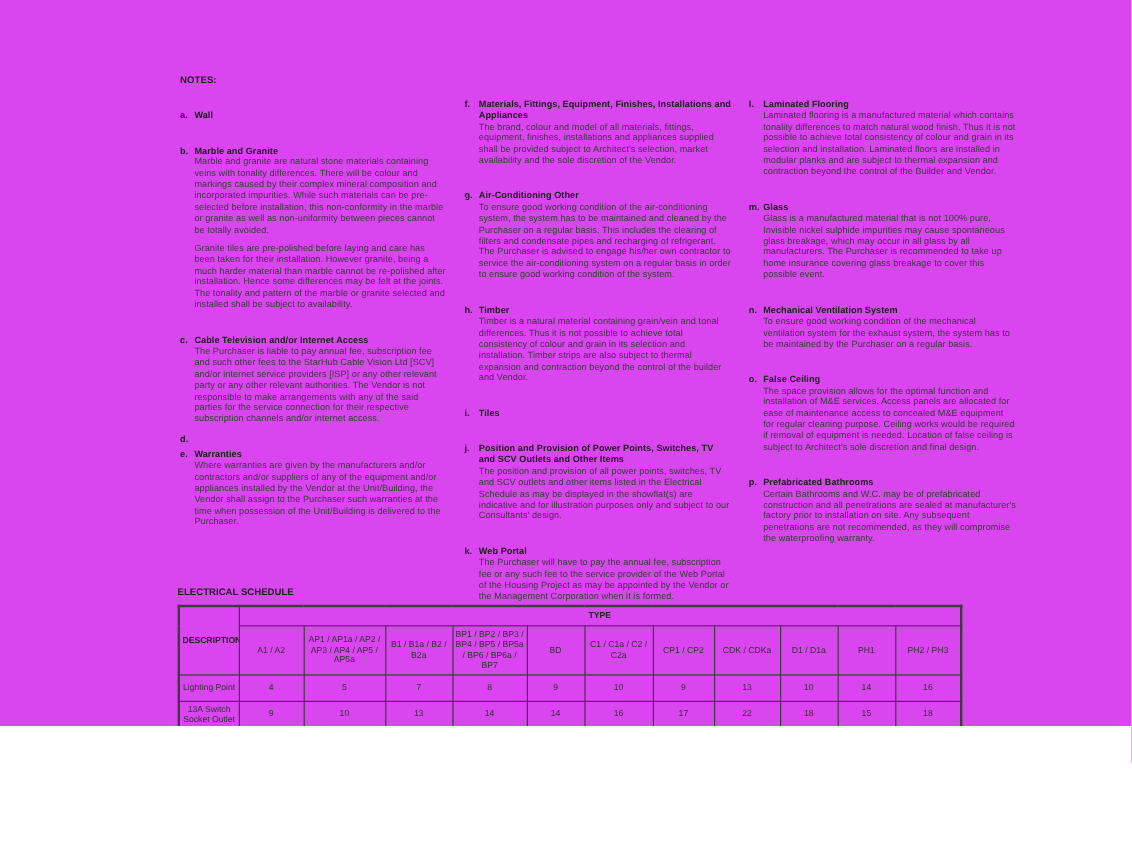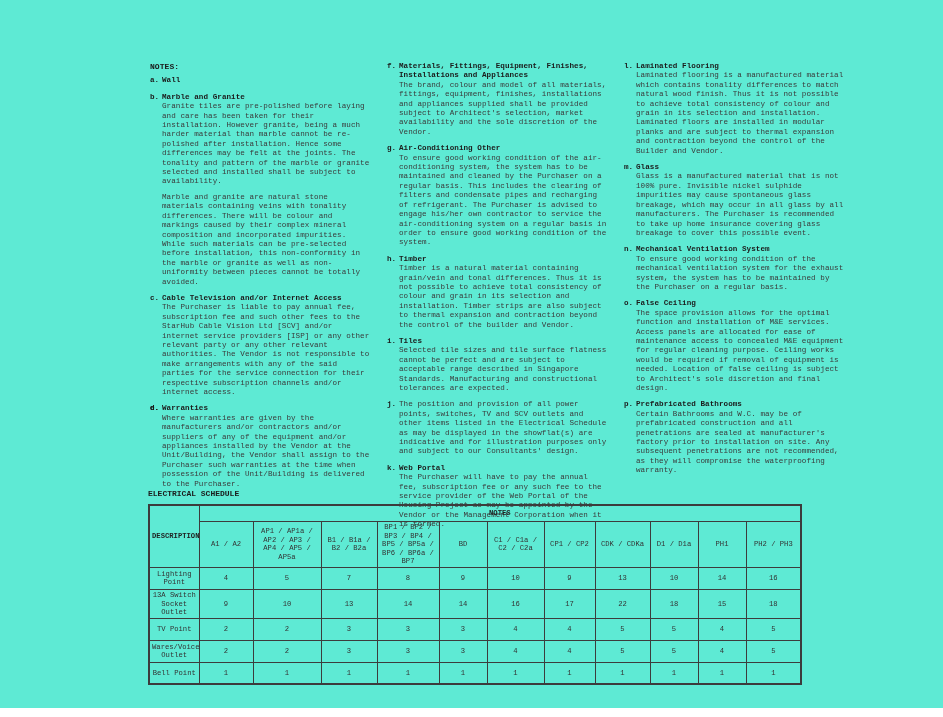--- a/index.html
+++ b/index.html
@@ -1,25 +1,25 @@
 <!DOCTYPE html>
 <html><head>
 <meta charset="utf-8">
 <style>
   html,body { margin:0; padding:0; background:#ffffff; }
   .page {
-    position:relative; width:943px; height:708px; background:#5eead4;
-    font-family:Liberation Mono, monospace; color:#3a3a3a; overflow:hidden;
+    position:relative; width:943px; height:605px; background:#d946ef;
+    font-family:Liberation Sans, sans-serif; color:#3a3a3a; overflow:hidden;
   }
   .notes-area { position:absolute; left:150px; top:62px; display:flex; gap:14px; }
   .note-col { width:223px; font-size:7.6px; line-height:9.4px; letter-spacing:0.05px; }
   .notes-heading { font-size:8px; font-weight:bold; color:#1b1b1b; margin:0 0 5px 0; }
   .note { position:relative; padding-left:12px; margin-bottom:7px; }
   .note-letter { position:absolute; left:0; top:0; font-weight:bold; color:#1b1b1b; }
-  .note-title { font-weight:bold; color:#1b1b1b; }
+  .note-title { font-weight:bold; color:#1b1b1b;margin-top:20px; }
   .note p { margin:0 0 6px 0; }
   .note p:last-child { margin-bottom:0; }
 
   .schedule { position:absolute; left:148px; top:489px; }
   .schedule-title { font-size:8px; font-weight:bold; color:#1b1b1b; margin:0 0 6px 0; }
   table.es {
     border-collapse:collapse; table-layout:fixed; width:652px;
     border:2px solid #3c3c3c;
   }
   table.es th, table.es td {
@@ -44,22 +44,22 @@
       <div class="notes-heading">NOTES:</div>
 
       <div class="note">
         <span class="note-letter">a.</span>
         <div class="note-title">Wall</div>
       </div>
 
       <div class="note">
         <span class="note-letter">b.</span>
         <div class="note-title">Marble and Granite</div>
+        <p>Marble and granite are natural stone materials containing veins with tonality differences. There will be colour and markings caused by their complex mineral composition and incorporated impurities. While such materials can be pre-selected before installation, this non-conformity in the marble or granite as well as non-uniformity between pieces cannot be totally avoided.</p>
         <p>Granite tiles are pre-polished before laying and care has been taken for their installation. However granite, being a much harder material than marble cannot be re-polished after installation. Hence some differences may be felt at the joints. The tonality and pattern of the marble or granite selected and installed shall be subject to availability.</p>
-        <p>Marble and granite are natural stone materials containing veins with tonality differences. There will be colour and markings caused by their complex mineral composition and incorporated impurities. While such materials can be pre-selected before installation, this non-conformity in the marble or granite as well as non-uniformity between pieces cannot be totally avoided.</p>
       </div>
 
       <div class="note">
         <span class="note-letter">c.</span>
         <div class="note-title">Cable Television and/or Internet Access</div>
         <p>The Purchaser is liable to pay annual fee, subscription fee and such other fees to the StarHub Cable Vision Ltd [SCV] and/or internet service providers [ISP] or any other relevant party or any other relevant authorities. The Vendor is not responsible to make arrangements with any of the said parties for the service connection for their respective subscription channels and/or internet access.</p>
       </div>
 
       <div class="note">
         <span class="note-letter">d.</span>
@@ -87,25 +87,25 @@
 
       <div class="note">
         <span class="note-letter">h.</span>
         <div class="note-title">Timber</div>
         <p>Timber is a natural material containing grain/vein and tonal differences. Thus it is not possible to achieve total consistency of colour and grain in its selection and installation. Timber strips are also subject to thermal expansion and contraction beyond the control of the builder and Vendor.</p>
       </div>
 
       <div class="note">
         <span class="note-letter">i.</span>
         <div class="note-title">Tiles</div>
-        <p>Selected tile sizes and tile surface flatness cannot be perfect and are subject to acceptable range described in Singapore Standards. Manufacturing and constructional tolerances are expected.</p>
       </div>
 
       <div class="note">
         <span class="note-letter">j.</span>
+        <div class="note-title">Position and Provision of Power Points, Switches, TV and SCV Outlets and Other Items</div>
         <p>The position and provision of all power points, switches, TV and SCV outlets and other items listed in the Electrical Schedule as may be displayed in the showflat(s) are indicative and for illustration purposes only and subject to our Consultants' design.</p>
       </div>
 
       <div class="note">
         <span class="note-letter">k.</span>
         <div class="note-title">Web Portal</div>
         <p>The Purchaser will have to pay the annual fee, subscription fee or any such fee to the service provider of the Web Portal of the Housing Project as may be appointed by the Vendor or the Management Corporation when it is formed.</p>
       </div>
     </div>
 
@@ -155,21 +155,21 @@
           <col style="width:57px">
           <col style="width:51px">
         <col style="width:55px">
           <col style="width:48px">
           <col style="width:48px">
           <col style="width:55px">
       </colgroup>
       <thead>
         <tr class="type-row">
           <th rowspan="2" class="desc-cell">DESCRIPTION</th>
-          <th colspan="11">NOTES</th>
+          <th colspan="11">TYPE</th>
         </tr>
         <tr class="cols-row">
           <th>A1 / A2</th>
           <th>AP1 / AP1a / AP2 / AP3 / AP4 / AP5 / AP5a</th>
           <th>B1 / B1a / B2 / B2a</th>
           <th>BP1 / BP2 / BP3 / BP4 / BP5 / BP5a / BP6 / BP6a / BP7</th>
           <th>BD</th>
           <th>C1 / C1a / C2 / C2a</th>
           <th>CP1 / CP2</th>
           <th>CDK / CDKa</th>

